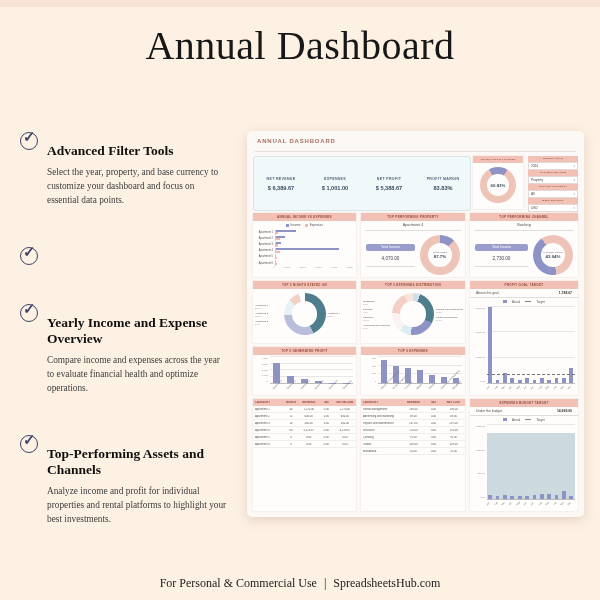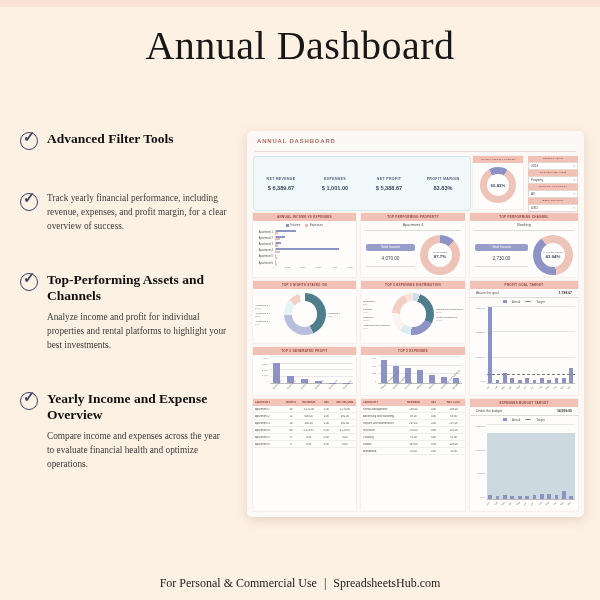--- a/index.html
+++ b/index.html
@@ -5,21 +5,21 @@
   html,body{margin:0;padding:0}
   body{width:600px;height:600px;position:relative;background:#fdf1e4;font-family:"Liberation Sans",sans-serif;overflow:hidden}
   .top-strip{position:absolute;top:0;left:0;right:0;height:7px;background:#f8e3d6}
   .main-title{position:absolute;top:22px;left:0;width:100%;text-align:center;margin:0;
     font-family:"Liberation Serif",serif;font-weight:400;font-size:40px;color:#171717;letter-spacing:.5px}
   
   .features{position:absolute;left:20px;top:131px;width:226px}
   .feature{display:flex;gap:9px;margin-bottom:38px}
   .check-icon{flex:0 0 auto;width:16px;height:16px;border:1.8px solid #3d4468;border-radius:50%;position:relative;margin-top:1px}
   .check-icon::after{content:"✓";position:absolute;left:2px;top:-5px;font-size:15px;font-weight:bold;color:#3d4468}
-  .feature h2{margin:0 0 7px;font-family:"Liberation Serif",serif;font-size:13.5px;font-weight:600;color:#101010}
+  .feature h2{margin:12px 0 7px;font-family:"Liberation Serif",serif;font-size:13.5px;font-weight:600;color:#101010}
   .feature p{margin:0;font-family:"Liberation Serif",serif;font-size:9.3px;line-height:1.5;color:#3c3c3c;width:180px}
   
   .dash{position:absolute;left:247px;top:131px;width:337px;height:386px;background:#fcf8f5;border-radius:5px;
     box-shadow:0 3px 12px rgba(120,80,60,.2);overflow:hidden}
   .dash-head{position:absolute;top:7px;left:10px;font-size:6px;font-weight:bold;letter-spacing:.8px;color:#a96f63}
   .dash-rule{position:absolute;top:20px;left:8px;right:8px;border-top:1px solid #e8ddd8}
   .panel{position:absolute;background:#fffdfc;overflow:hidden;box-shadow:0 0 0 .5px #f0e6e1}
   .band{background:#f2c1b6;color:#93473c;font-size:3px;font-weight:bold;text-align:center;height:8px;line-height:8px;letter-spacing:.3px}
   .col1{left:6px;width:103px}.col2{left:114px;width:104px}.col3{left:223px;width:108px}
   .row1{top:82px;height:64px}.row2{top:150px;height:62px}.row3{top:216px;height:48px}
@@ -95,40 +95,40 @@
 <body>
 
 <div class="top-strip"></div>
 <h1 class="main-title">Annual Dashboard</h1>
 
 <div class="features">
   <div class="feature">
     <span class="check-icon"></span>
     <div class="feature-text">
       <h2>Advanced Filter Tools</h2>
+      <p>Select the year, property, and base currency to customize your dashboard and focus on essential data points.</p>
     </div>
   </div>
   <div class="feature">
     <span class="check-icon"></span>
     <div class="feature-text">
-      <p>Track yearly financial performance, including revenue, expenses, and profit margin, for a clear overview of success.</p>
+    </div>
+  </div>
+  <div class="feature">
+    <span class="check-icon"></span>
+    <div class="feature-text">
+      <h2>Yearly Income and Expense Overview</h2>
+      <p>Compare income and expenses across the year to evaluate financial health and optimize operations.</p>
     </div>
   </div>
   <div class="feature">
     <span class="check-icon"></span>
     <div class="feature-text">
       <h2>Top-Performing Assets and Channels</h2>
       <p>Analyze income and profit for individual properties and rental platforms to highlight your best investments.</p>
-    </div>
-  </div>
-  <div class="feature">
-    <span class="check-icon"></span>
-    <div class="feature-text">
-      <h2>Yearly Income and Expense Overview</h2>
-      <p>Compare income and expenses across the year to evaluate financial health and optimize operations.</p>
     </div>
   </div>
 </div>
 
 <div class="dash">
   <div class="dash-head">ANNUAL DASHBOARD</div>
   <div class="dash-rule"></div>
 
   <div class="kpis" id="kpis">
       <div class="kpi">

